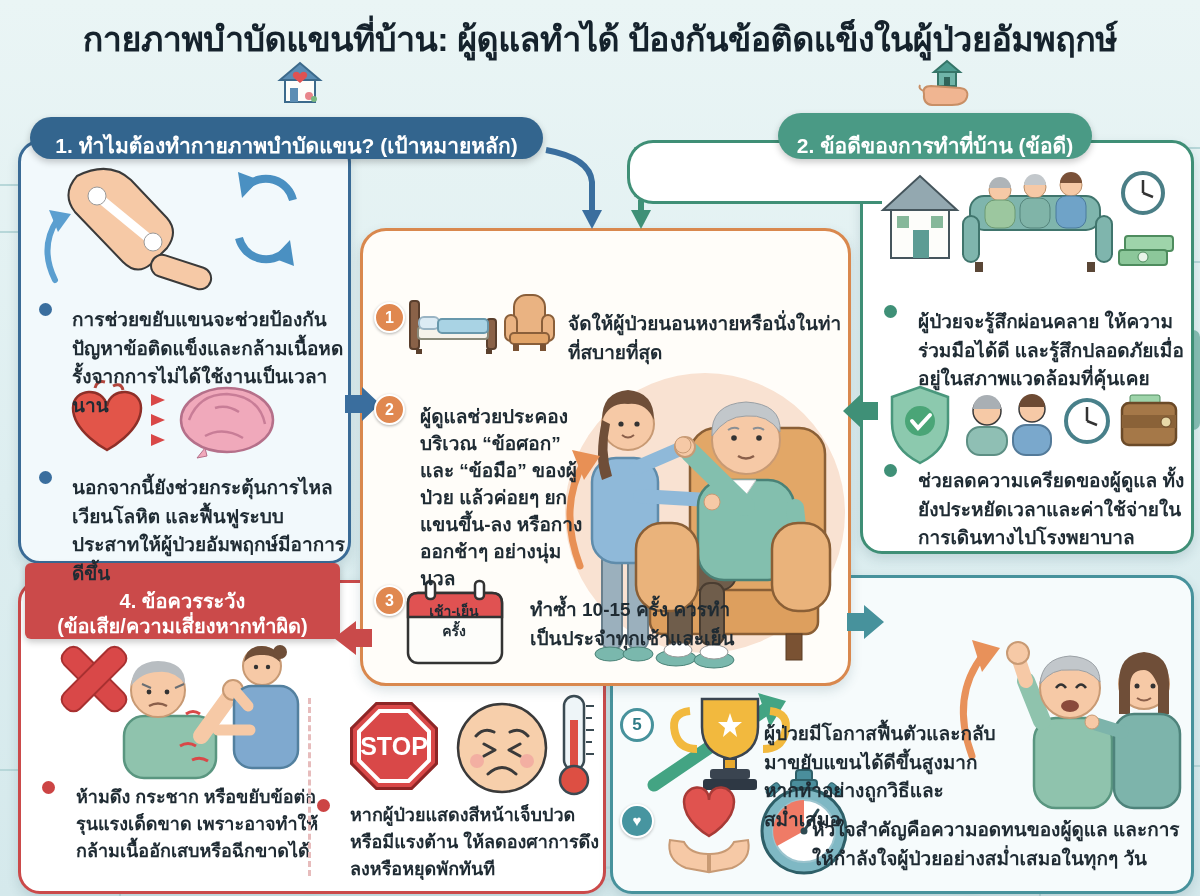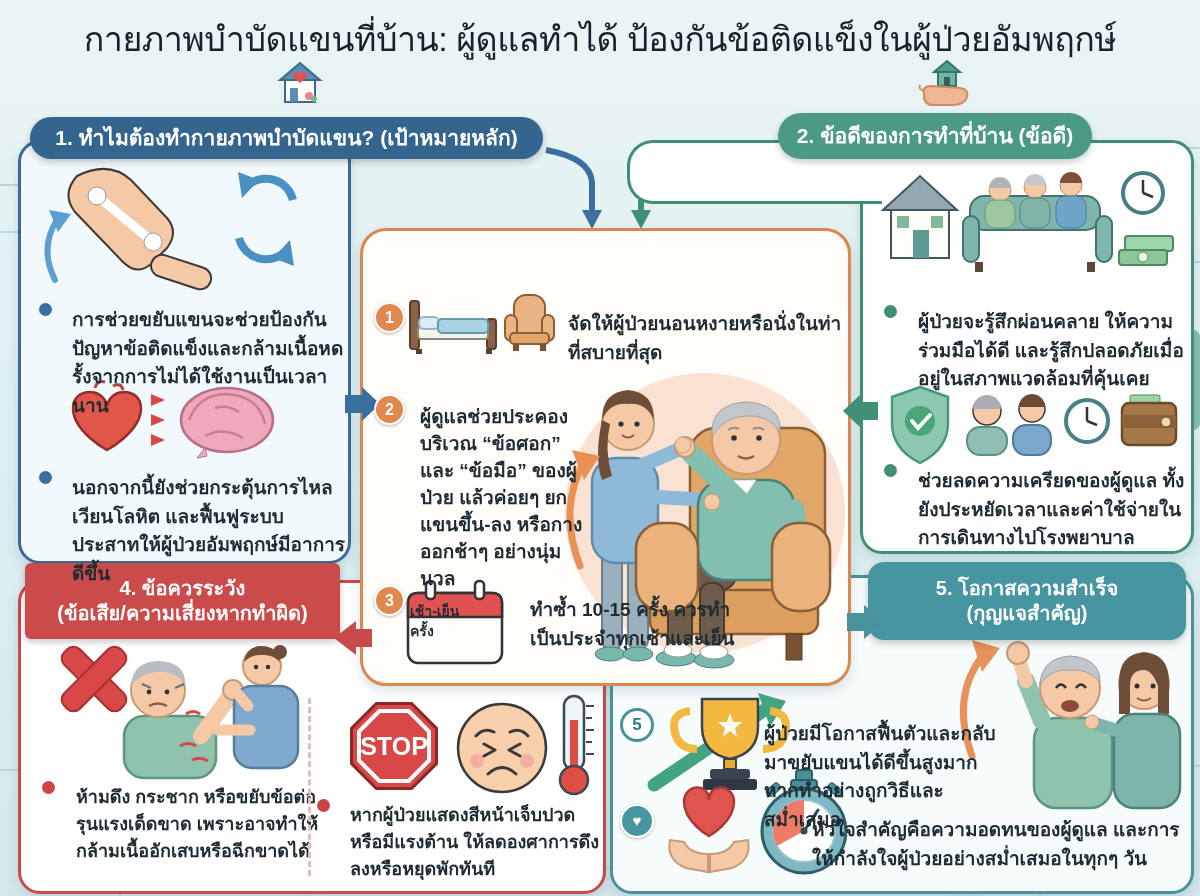--- a/index.html
+++ b/index.html
@@ -7,38 +7,38 @@
     position:relative;width:1200px;height:896px;margin:0 auto;overflow:hidden;
     background:linear-gradient(180deg,#eaf5f5 0%,#ddeef0 55%,#d5e9ec 100%);
     font-family:"Liberation Sans",sans-serif;color:#1f2b33;
   }
   svg{display:block}
   .abs{position:absolute}
   #bg-decor{position:absolute;left:0;top:0;z-index:0}
   #connectors{position:absolute;left:0;top:0;z-index:6;pointer-events:none}
 
   #title{position:absolute;left:0;top:12px;width:100%;margin:0;text-align:center;
-    font-size:34px;font-weight:400;color:#15222c;letter-spacing:-.5px;z-index:2}
+    font-size:34px;font-weight:700;color:#15222c;letter-spacing:-.5px;z-index:2}
   #subtitle{position:absolute;left:330px;top:72px;width:560px;text-align:center;
     font-size:19px;font-weight:700;color:#1d2a33;z-index:2}
   #subtitle-icon-left{left:276px;top:58px;z-index:2}
   #subtitle-icon-right{left:916px;top:58px;z-index:2}
 
   .box{position:absolute;background:#ffffff;border:3px solid;border-radius:22px;
     box-shadow:0 5px 12px rgba(40,80,95,.16);z-index:2}
   #box1{left:18px;top:140px;width:327px;height:418px;border-color:#3a6b96;background:#f2f9fc}
   #box2{left:860px;top:140px;width:328px;height:408px;border-color:#3f8f76}
   #box2-tongue{left:627px;top:140px;width:252px;height:58px;background:#ffffff;
     border:3px solid #3f8f76;border-right:none;border-radius:26px 0 0 26px;z-index:3}
   #box3{left:360px;top:228px;width:485px;height:452px;border-color:#d9884e;border-radius:26px;background:#fffdf9;z-index:4}
   #box4{left:18px;top:580px;width:582px;height:308px;border-color:#cb4a4a}
   #box5{left:610px;top:575px;width:578px;height:313px;border-color:#47929c;background:#f6fbfc}
 
   .pill{position:absolute;color:#fff;font-weight:800;text-align:center;
-    display:flex;align-items:center;justify-content:center;flex-direction:column;
+    display:flex;align-items:center;justify-content:flex-end;flex-direction:column;
     box-shadow:0 3px 7px rgba(0,0,0,.22);z-index:5;line-height:1.25}
   #pill1{left:30px;top:117px;width:513px;height:42px;border-radius:24px;background:#33658e;font-size:21px}
   #pill2{left:778px;top:113px;width:314px;height:46px;border-radius:24px;background:#4a9a85;font-size:21px}
   #pill3{left:395px;top:240px;width:415px;height:44px;border-radius:24px;background:#e08850;font-size:22px}
   #hdr4{left:25px;top:563px;width:315px;height:76px;border-radius:6px;background:#cb4a4a;font-size:20px}
   #hdr5{left:868px;top:562px;width:318px;height:78px;border-radius:16px;background:#4795a0;font-size:20px}
 
   .bullet{position:absolute;margin:12px;font-size:19px;font-weight:700;line-height:1.5;color:#1f2b33;z-index:5}
   .dot{position:absolute;width:13px;height:13px;border-radius:50%;z-index:5}
   .dot-blue{background:#3a6e9e}.dot-green{background:#3f9077}.dot-red{background:#cc4444}
@@ -59,21 +59,21 @@
   #step3-text{left:518px;top:584px;width:205px;font-size:19px}
 
   .badge{position:absolute;border-radius:50%;text-align:center;font-weight:800;z-index:6}
   #badge5{left:620px;top:708px;width:28px;height:28px;line-height:28px;background:#fff;
     border:3px solid #47929c;color:#2e7b86;font-size:17px}
   #badge-heart{left:620px;top:804px;width:30px;height:30px;line-height:30px;background:#4795a0;
     color:#fff;font-size:15px;border:2px solid #fff;box-shadow:0 1px 3px rgba(0,0,0,.25)}
   #s5t1{left:752px;top:708px;width:238px}
   #s5t2{left:800px;top:804px;width:378px}
 
-  .cal-label{position:absolute;width:88px;text-align:left;font-weight:800;font-size:14px;z-index:6}
+  .cal-label{position:absolute;width:88px;text-align:center;font-weight:800;font-size:14px;z-index:6}
   #cal-line1{left:410px;top:600px} #cal-line2{left:410px;top:620px}
 
   #divider4{position:absolute;left:308px;top:698px;height:178px;border-left:3px dashed #e7bcbc;z-index:5}
 
   .illus{position:absolute;z-index:4}
 </style>
 </head>
 <body>
 
 <div id="canvas">
@@ -133,24 +133,20 @@
   <div class="pill" id="pill1">
     <span>1. ทำไมต้องทำกายภาพบำบัดแขน? (เป้าหมายหลัก)</span>
   </div>
   <div class="pill" id="pill2">
     <span>2. ข้อดีของการทำที่บ้าน (ข้อดี)</span>
   </div>
   <div class="pill" id="hdr4">
     <span>4. ข้อควรระวัง</span>
     <span>(ข้อเสีย/ความเสี่ยงหากทำผิด)</span>
   </div>
-  <div class="pill" id="hdr5">
-    <span>5. โอกาสความสำเร็จ</span>
-    <span>(กุญแจสำคัญ)</span>
-  </div>
 
   <svg id="connectors" width="1200" height="896" viewBox="0 0 1200 896">
     <path d="M546,150 Q590,158 592,182 L592,212" fill="none" stroke="#3a6e9e" stroke-width="6"></path>
     <polygon points="582,210 602,210 592,229" fill="#3a6e9e"></polygon>
     <path d="M641,200 L641,212" fill="none" stroke="#3f9077" stroke-width="6"></path>
     <polygon points="631,210 651,210 641,229" fill="#3f9077"></polygon>
     <polygon points="345,395 362,395 362,387 380,404 362,421 362,413 345,413" fill="#3a6e9e"></polygon>
     <polygon points="878,402 861,402 861,394 843,411 861,428 861,420 878,420" fill="#3f9077"></polygon>
     <polygon points="372,629 356,629 356,621 334,638 356,655 356,647 372,647" fill="#c94a4a"></polygon>
     <polygon points="847,613 864,613 864,605 884,622 864,639 864,631 847,631" fill="#47929c"></polygon>

